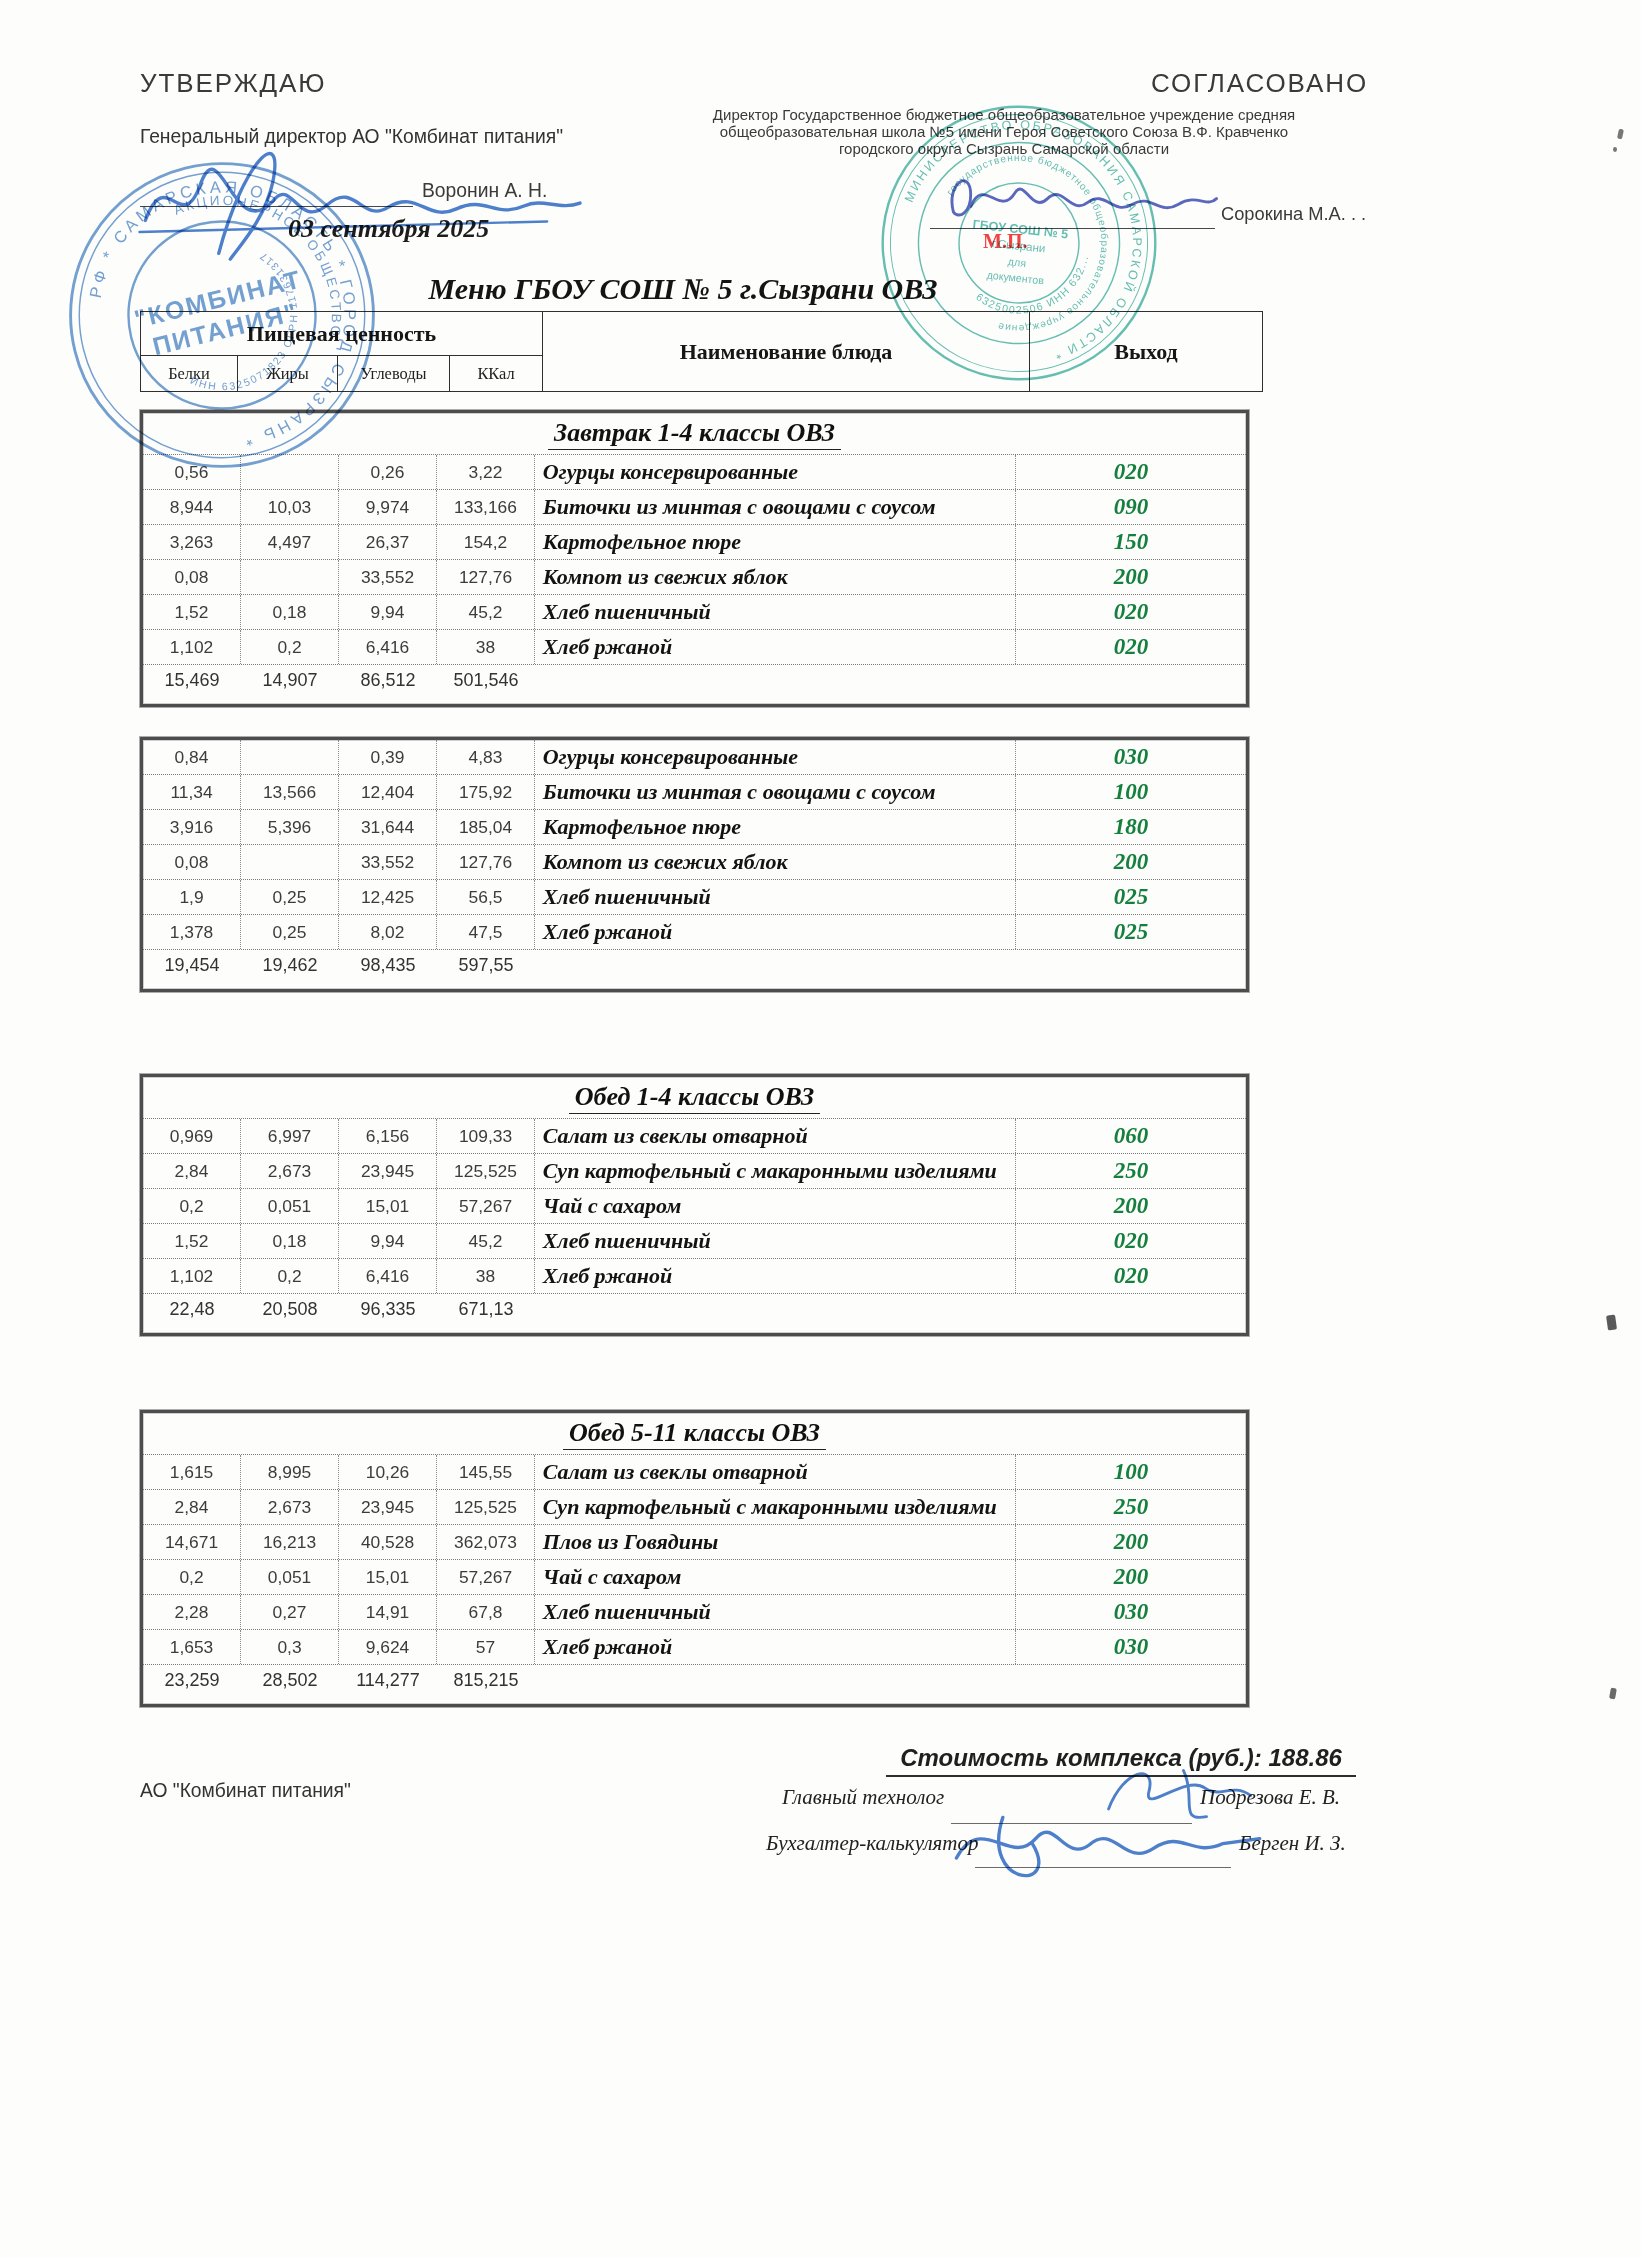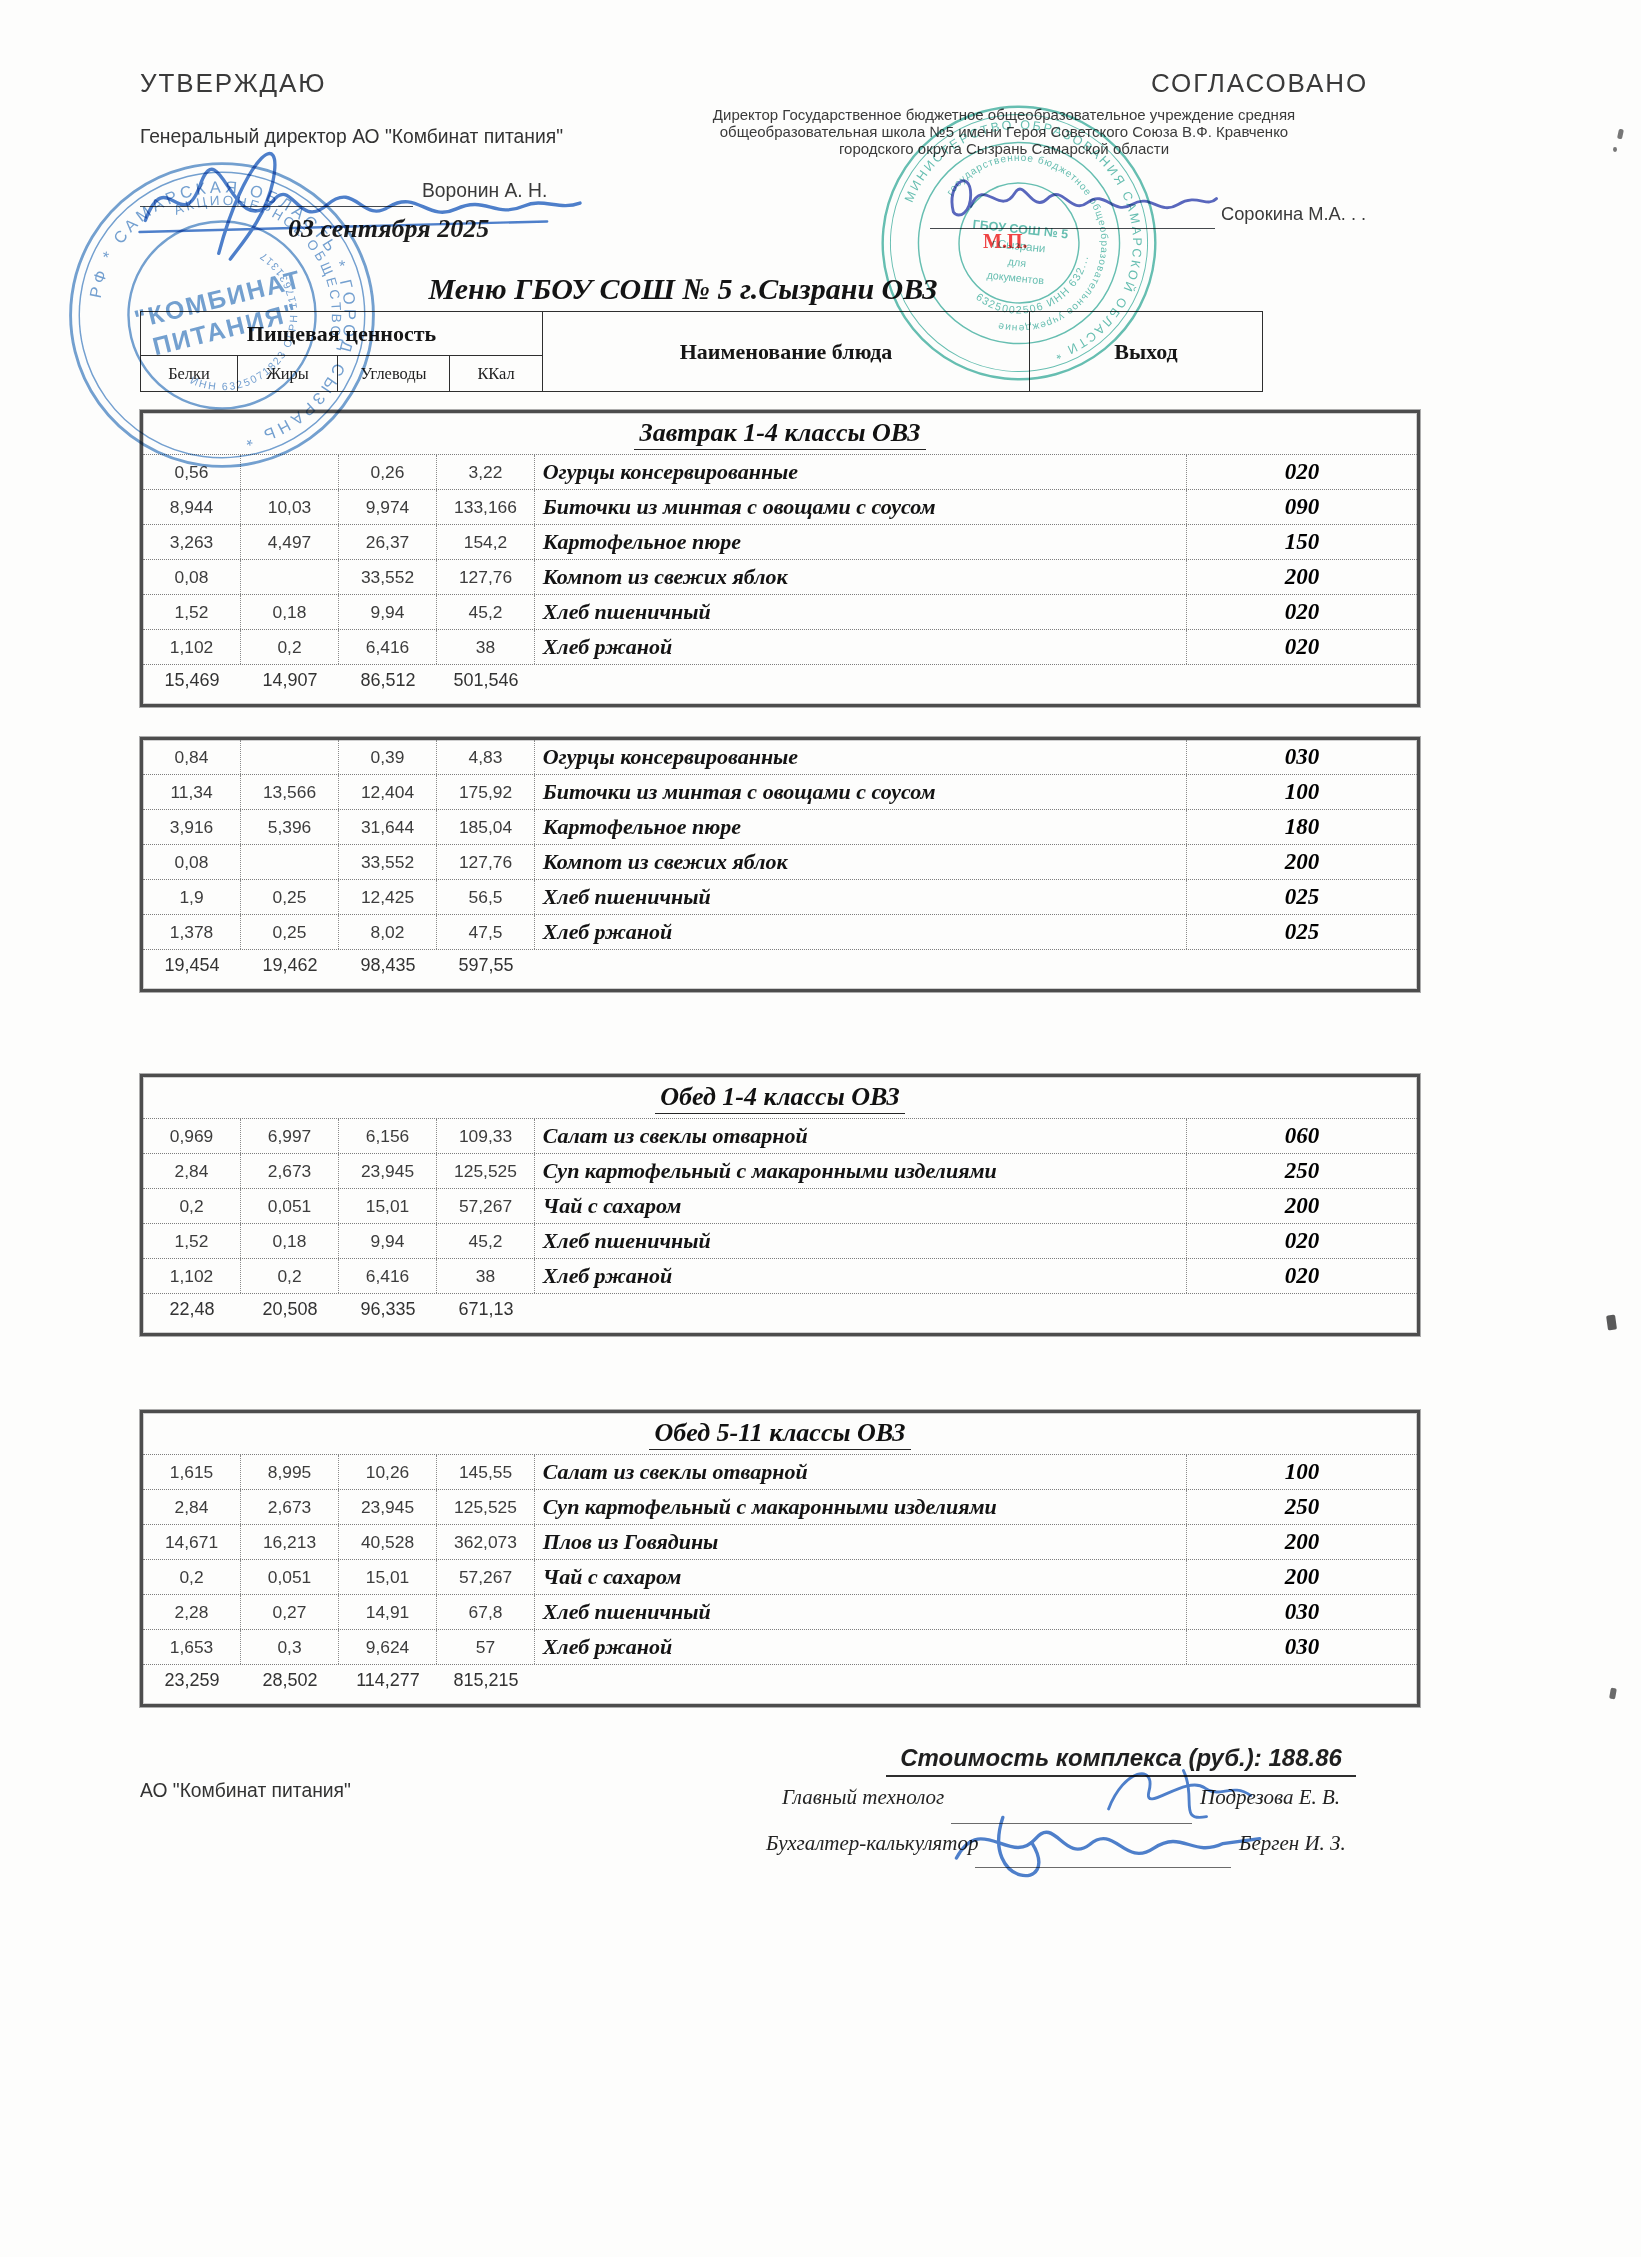--- a/index.html
+++ b/index.html
@@ -31,32 +31,32 @@
      font-family:"Liberation Serif",serif;font-weight:bold;font-size:22px;border-bottom:1.9px solid #2f2f2f;color:#161616;}
   .ht-cols{flex:1;display:grid;grid-template-columns:97px 100px 112px 1fr;}
   .ht-col{display:flex;align-items:center;justify-content:center;
      font-family:"Liberation Serif",serif;font-size:16.4px;border-right:1.9px solid #2f2f2f;color:#222;}
   .ht-col:last-child{border-right:none;}
   .ht-dish,.ht-out{display:flex;align-items:center;justify-content:center;
      font-family:"Liberation Serif",serif;font-weight:bold;font-size:22px;color:#161616;}
   .ht-dish{border-right:1.9px solid #2f2f2f;}
 
   
-  .menu-table{position:absolute;left:140px;width:1280px;border:3.9px solid #4d4d4d;
+  .menu-table{position:absolute;left:140px;width:1109px;border:3.9px solid #4d4d4d;
      box-shadow:0 0 0 1px #adadad, inset 0 0 0 1px #cfcfcf;background:rgba(255,255,255,0);}
   .mt-titlerow{height:42px;display:flex;align-items:center;justify-content:center;border-bottom:1.9px dotted #7d7d7d;}
   .mt-title{font-family:"Liberation Serif",serif;font-style:italic;font-weight:bold;font-size:26px;color:#111;
      border-bottom:1.9px solid #222;padding:0 5.8px 1px;}
   .mt-grid{display:grid;grid-template-columns:98px 98px 98px 98px 1fr 230px;}
   .mt-row{height:35px;border-bottom:1.9px dotted #7d7d7d;}
   .c{display:flex;align-items:center;overflow:hidden;}
   .num{justify-content:center;font-size:17.4px;color:#3c3c3c;border-right:1.9px dotted #8a8a8a;}
   .dish{font-family:"Liberation Serif",serif;font-style:italic;font-weight:bold;font-size:22px;color:#131313;
      padding-left:7.7px;border-right:1.9px dotted #8a8a8a;white-space:nowrap;}
-  .out{justify-content:center;font-family:"Liberation Serif",serif;font-style:italic;font-weight:bold;font-size:23px;color:#000000;}
+  .out{justify-content:center;font-family:"Liberation Serif",serif;font-style:italic;font-weight:bold;font-size:23px;color:#15803d;}
   .mt-totals{height:39px;}
   .mt-totals .num{border-right:none;font-size:18px;color:#333;align-items:flex-start;padding-top:4.8px;}
 
   
   .cost{left:886px;top:1744px;width:470px;text-align:center;font-style:italic;font-weight:bold;font-size:24px;
      color:#1f1f1f;border-bottom:2.9px solid #2e2e2e;padding-bottom:2.9px;}
   .company{left:140px;top:1780px;font-size:19.3px;color:#333;}
   .f-label1{left:782px;top:1785px;}
   .f-name1{left:1200px;top:1785px;}
   .f-label2{left:766px;top:1831px;}

